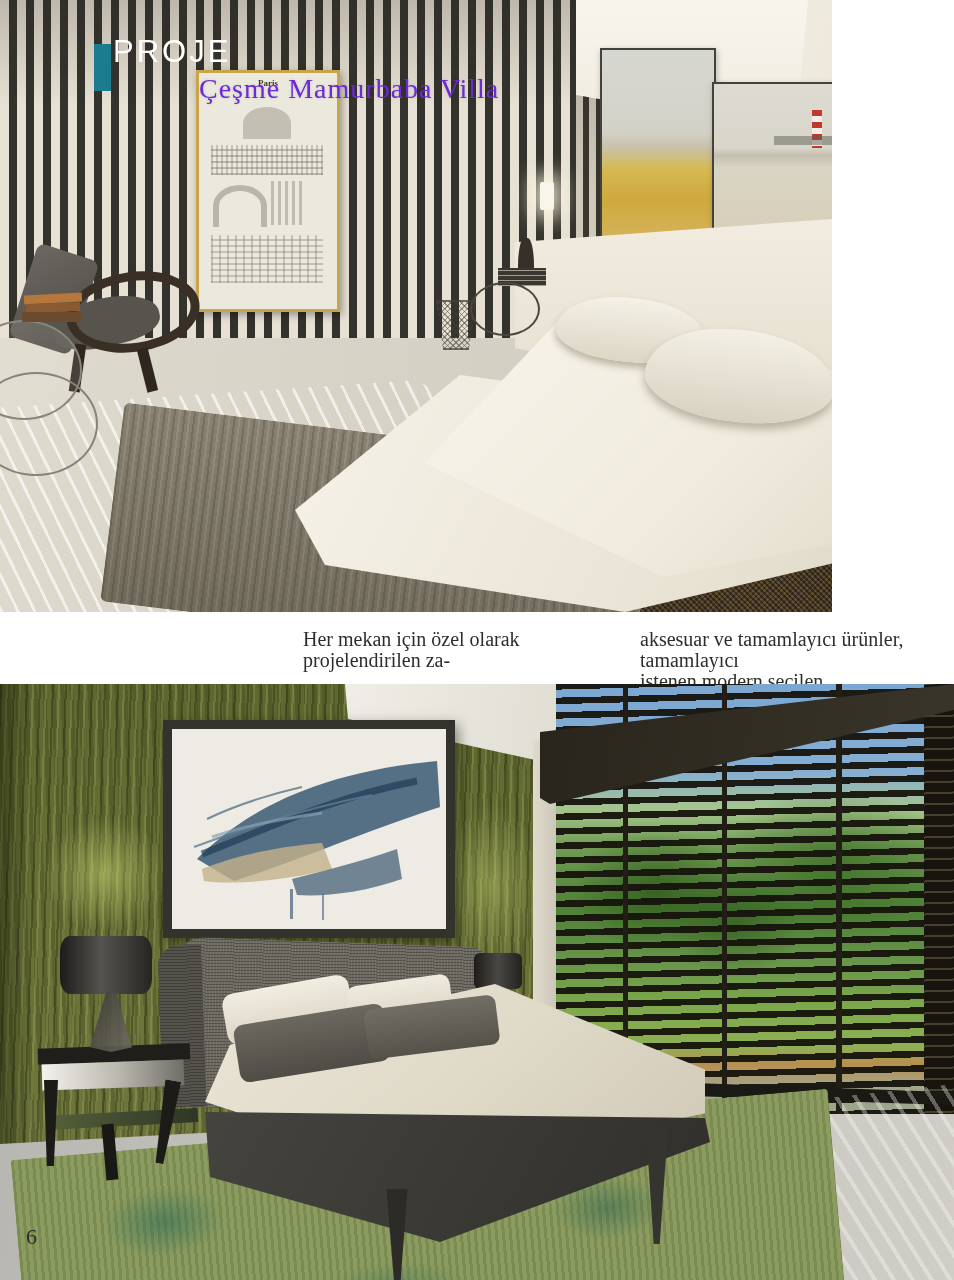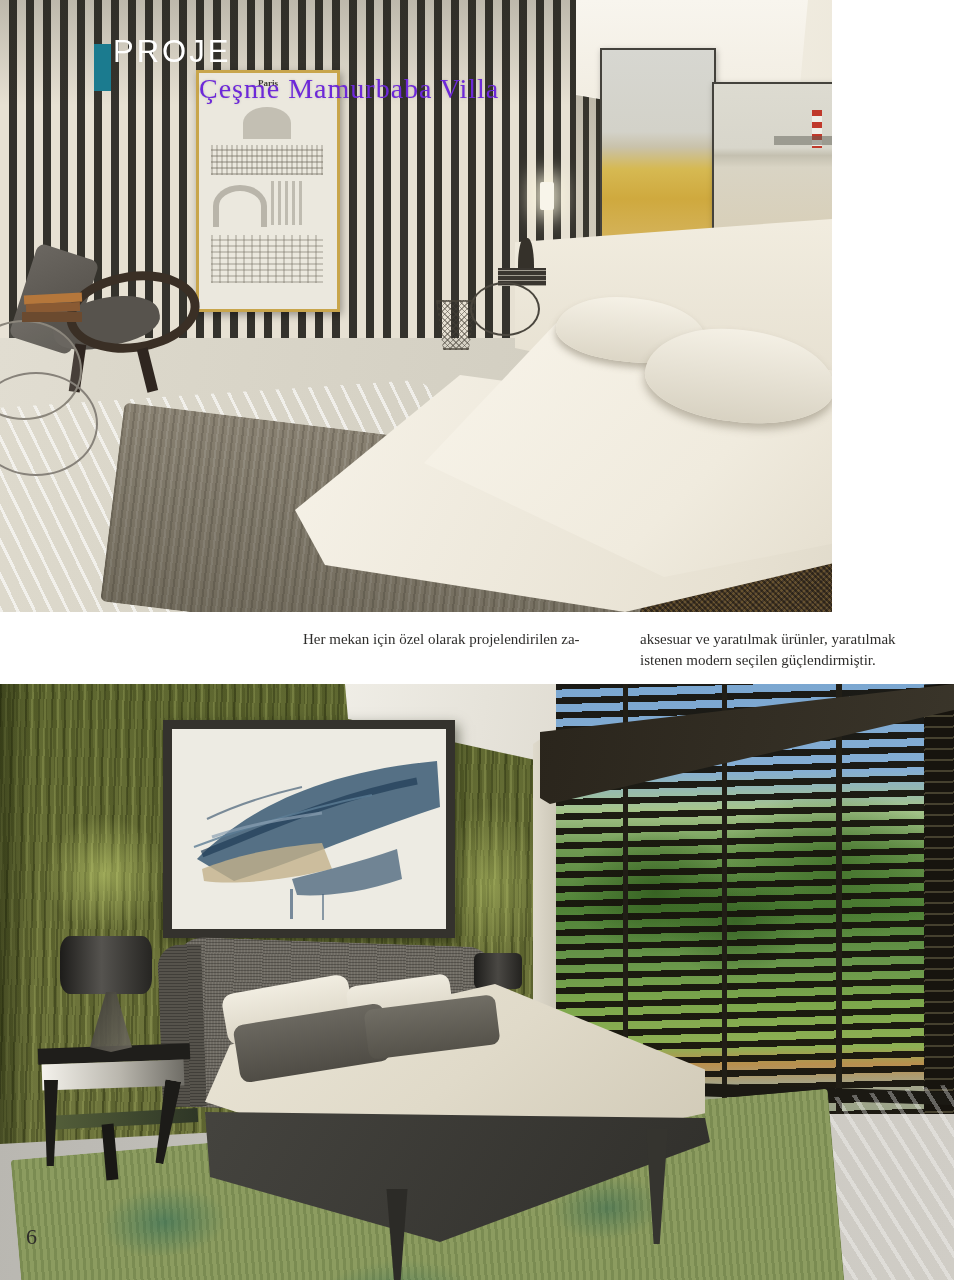--- a/index.html
+++ b/index.html
@@ -100,21 +100,21 @@
      background:repeating-linear-gradient(45deg,rgba(70,65,55,.5) 0 1px,transparent 1px 4px),
        repeating-linear-gradient(-45deg,rgba(70,65,55,.5) 0 1px,transparent 1px 4px);}
   
   .hdr-accent{left:94px;top:44px;width:17px;height:47px;}
   .hdr-section{left:113px;top:36px;font-family:"Liberation Sans",sans-serif;font-weight:100;
      font-size:31px;letter-spacing:3px;color:#ffffff;line-height:1;}
   .hdr-title{left:199px;top:74px;font-family:"Liberation Serif",serif;font-size:28px;
      letter-spacing:1px;color:#6d28d9;line-height:1.1;text-shadow:0 0 3px rgba(0,0,0,.15);}
   
   .band{left:0;top:612px;width:954px;height:72px;background:#ffffff;}
-  .col{position:absolute;top:17px;font-size:15px;line-height:21px;color:#2e2d2b;
+  .col{position:absolute;top:17px;font-size:20px;line-height:21px;color:#2e2d2b;
      font-family:"Liberation Serif",serif;}
   .col1{left:303px;width:320px;}
   .col2{left:640px;width:306px;}
   
   .photo-bottom{left:0;top:684px;width:954px;height:596px;overflow:hidden;background:#67703a;}
   .pb-wall{left:0;top:0;width:560px;height:596px;background-color:#67703a;
      background-image:linear-gradient(90deg,rgba(20,25,5,.45),rgba(20,25,5,0) 6%),
        repeating-linear-gradient(92deg,rgba(30,35,8,.35) 0 2px,rgba(0,0,0,0) 2px 6px,rgba(180,190,110,.25) 6px 8px,rgba(0,0,0,0) 8px 13px),
        repeating-linear-gradient(88deg,rgba(55,62,20,.3) 0 4px,transparent 4px 9px),
        linear-gradient(180deg,#5e6730 0%,#6b7239 45%,#717840 100%);}
@@ -267,21 +267,21 @@
     <div class="s hdr-accent" style="background:#1b7b8f;" title="PROJE"></div>
     <div class="s hdr-section">PROJE</div>
     <div class="s hdr-title">Çeşme Mamurbaba Villa</div>
   </div>
 
   <div class="s band">
     <div class="col col1">
       <span>Her mekan için özel olarak projelendirilen za-</span><br>
     </div>
     <div class="col col2">
-      <span>aksesuar ve yaratılmak ürünler, yaratılmak</span><br>
+      <span>aksesuar ve tamamlayıcı ürünler, tamamlayıcı</span><br>
       <span>istenen modern seçilen güçlendirmiştir.</span>
     </div>
   </div>
 
   <div class="s photo-bottom">
     <div class="s pb-wall"></div>
     <div class="s pb-glow1"></div>
     <div class="s pb-glow2"></div>
     <div class="s pb-ceiling"></div>
     <div class="s pb-return"></div>

